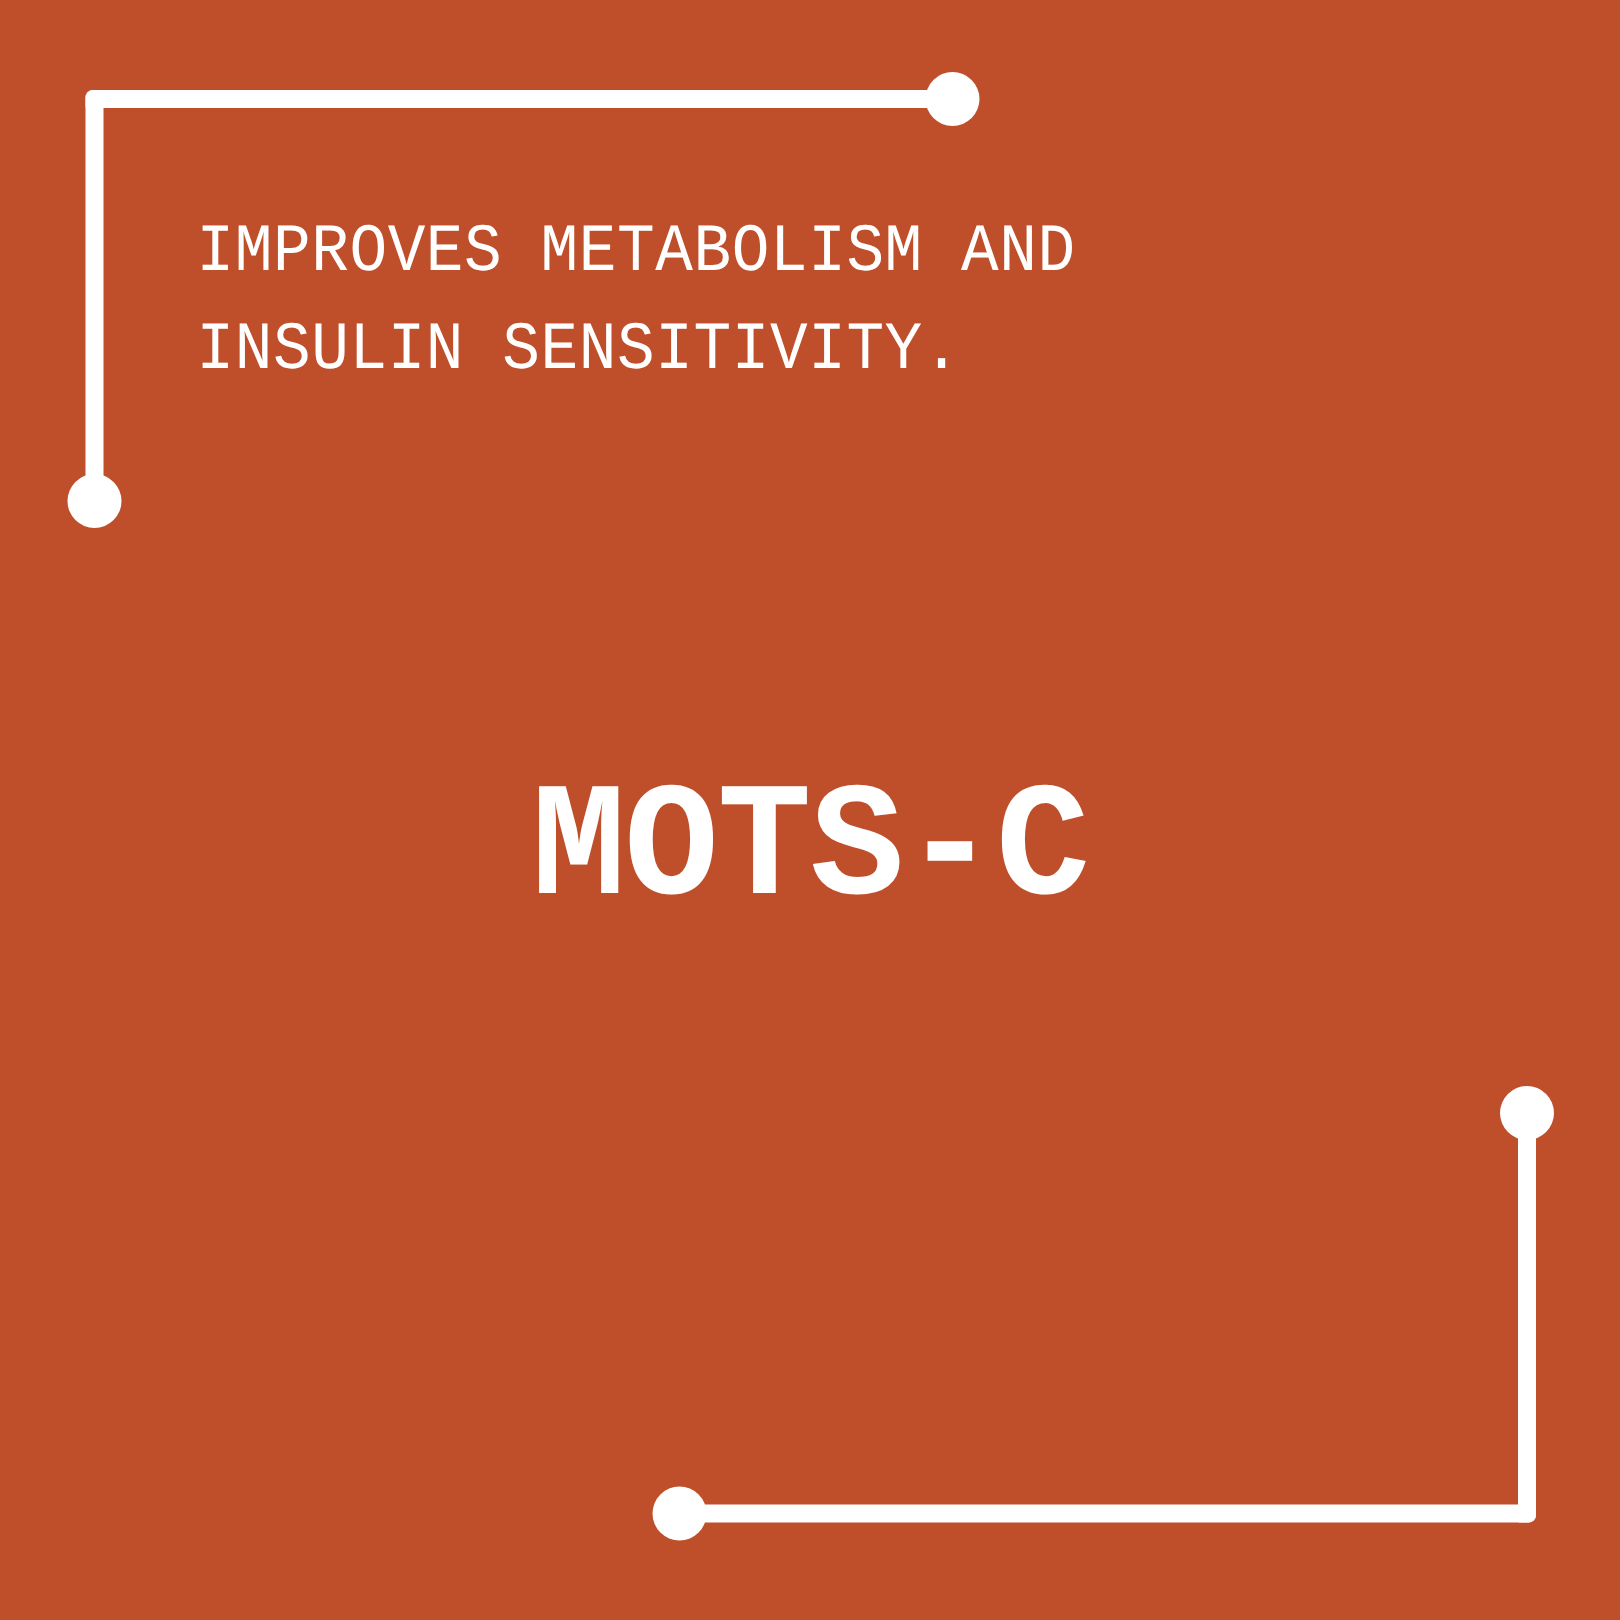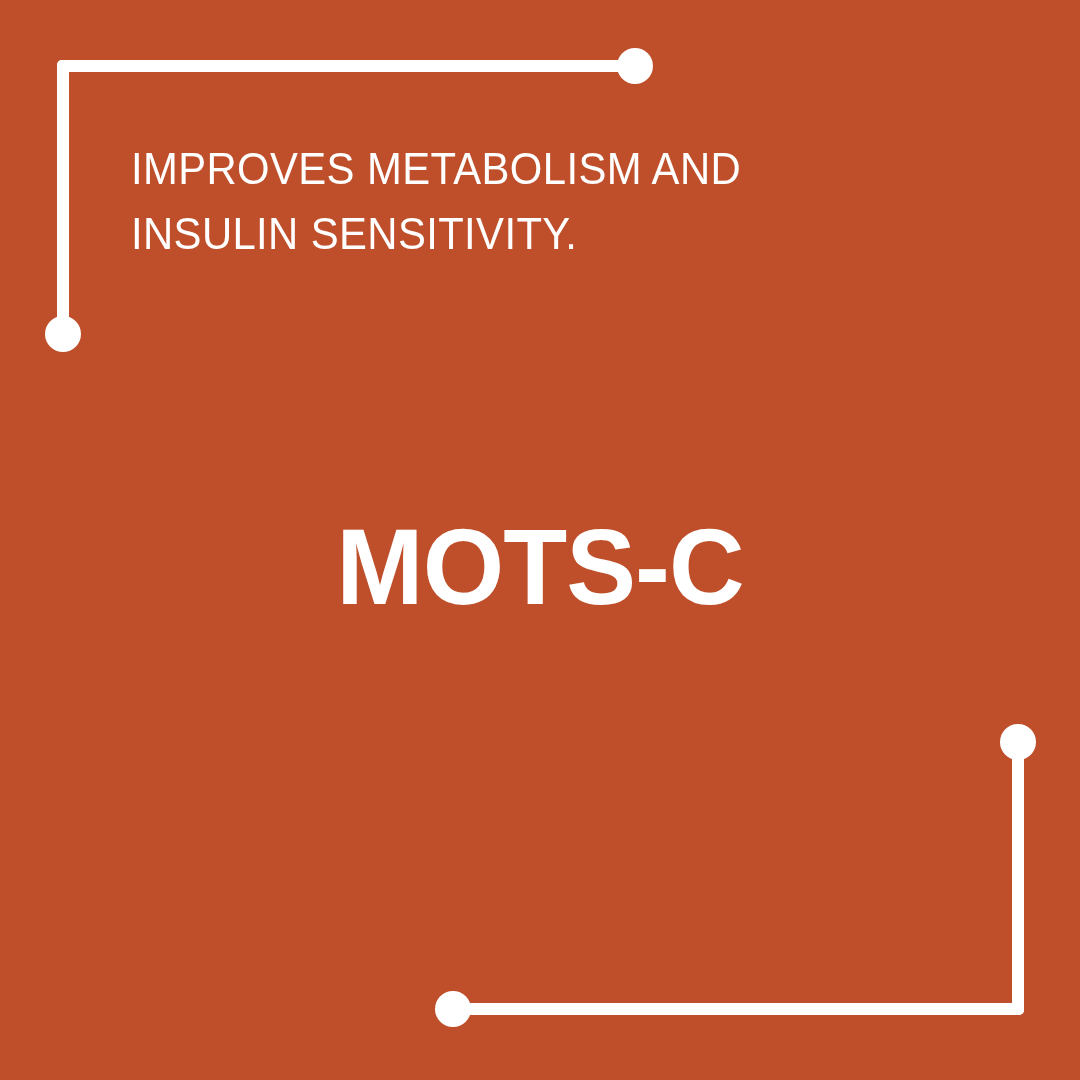--- a/index.html
+++ b/index.html
@@ -8,21 +8,21 @@
     padding: 0;
     background: #2b2b2b;
   }
 
   #canvas {
     position: relative;
     width: 1080px;
     height: 1080px;
     overflow: hidden;
     background: #BF4F2A;           
-    font-family: Liberation Sans, sans-serif;
+    font-family: Liberation Mono, monospace;
     -webkit-font-smoothing: antialiased;
   }
 
   
   .rule {
     position: absolute;
     background: #FFFFFF;
     border-radius: 1px;
   }
   .dot {

